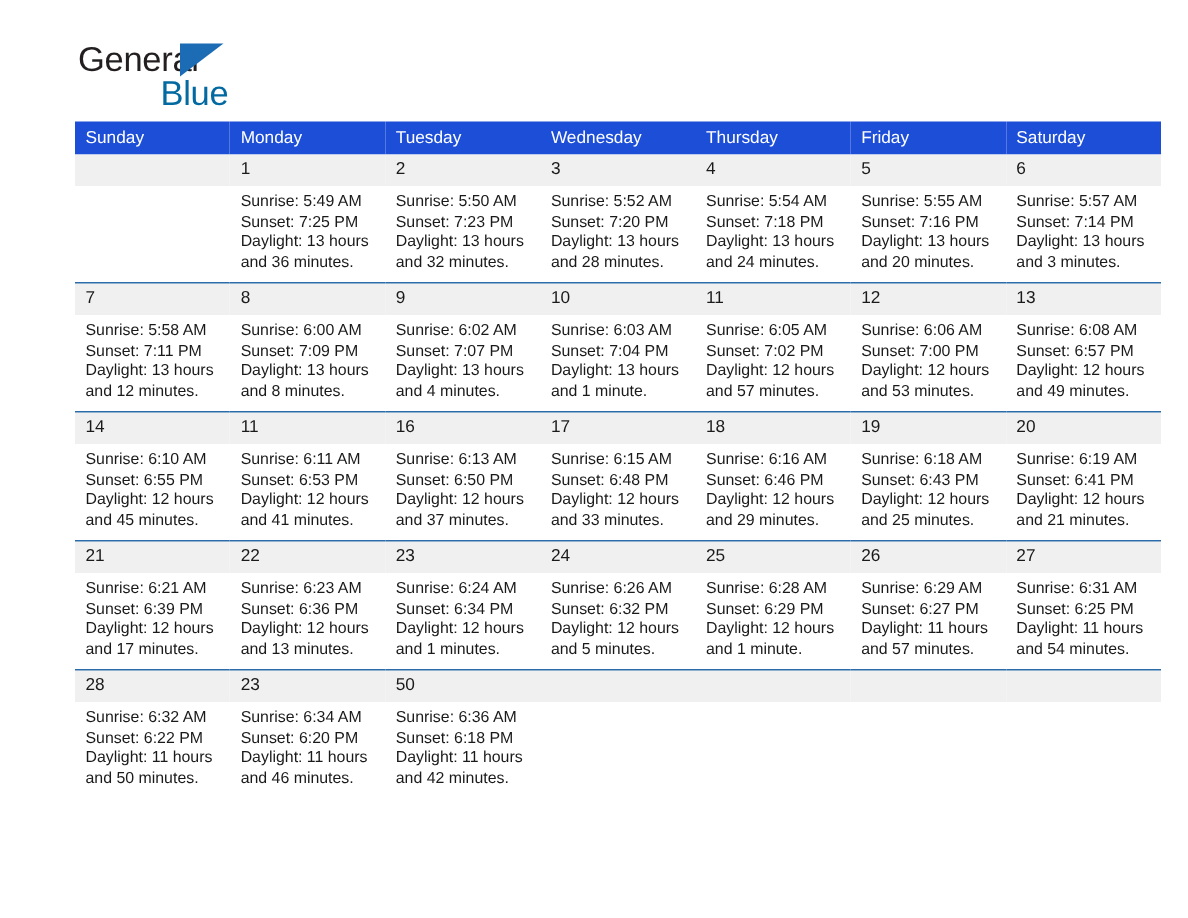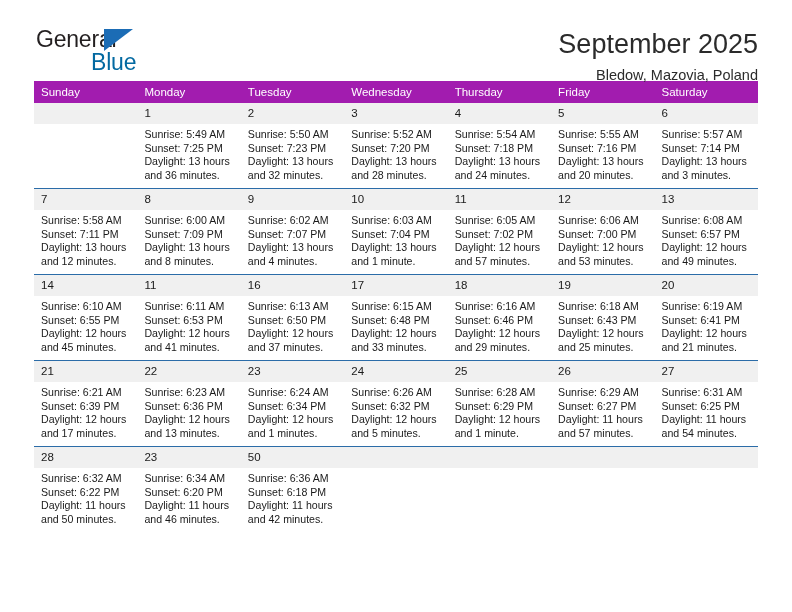--- a/index.html
+++ b/index.html
@@ -13,21 +13,21 @@
     font-family: "Liberation Sans", sans-serif;
     color: #000000;
     overflow: hidden;
   }
 
   .page {
     position: relative;
     width: 792px;
     height: 612px;
     box-sizing: border-box;
-    padding: 0 34px;
+    padding: 0 50px;
   }
 
   
   .header {
     display: flex;
     align-items: flex-start;
     justify-content: space-between;
     padding-top: 27px;
     height: 74px;
     box-sizing: border-box;
@@ -87,21 +87,21 @@
 
   
   .calendar {
     width: 724px;
     border-collapse: collapse;
     table-layout: fixed;
     margin-top: 7px;
   }
 
   .calendar thead th {
-    background: #a21caf;
+    background: #1d4ed8;
     color: #ffffff;
     font-size: 11.5px;
     font-weight: normal;
     text-align: left;
     padding: 5px 0 5px 7px;
     height: 20px;
     box-sizing: border-box;
   }
 
   .calendar tbody td {
@@ -148,24 +148,20 @@
 <div class="page">
 
   <div class="header">
 
     <div class="brand">
       <span class="brand-top">General</span>
       <span class="brand-triangle"></span>
       <span class="brand-bottom">Blue</span>
     </div>
 
-    <div class="titles">
-      <div class="cal-title">September 2025</div>
-      <div class="cal-subtitle">Bledow, Mazovia, Poland</div>
-    </div>
 
   </div>
 
   <table class="calendar">
     <thead>
       <tr>
         <th>Sunday</th>
         <th>Monday</th>
         <th>Tuesday</th>
         <th>Wednesday</th>

